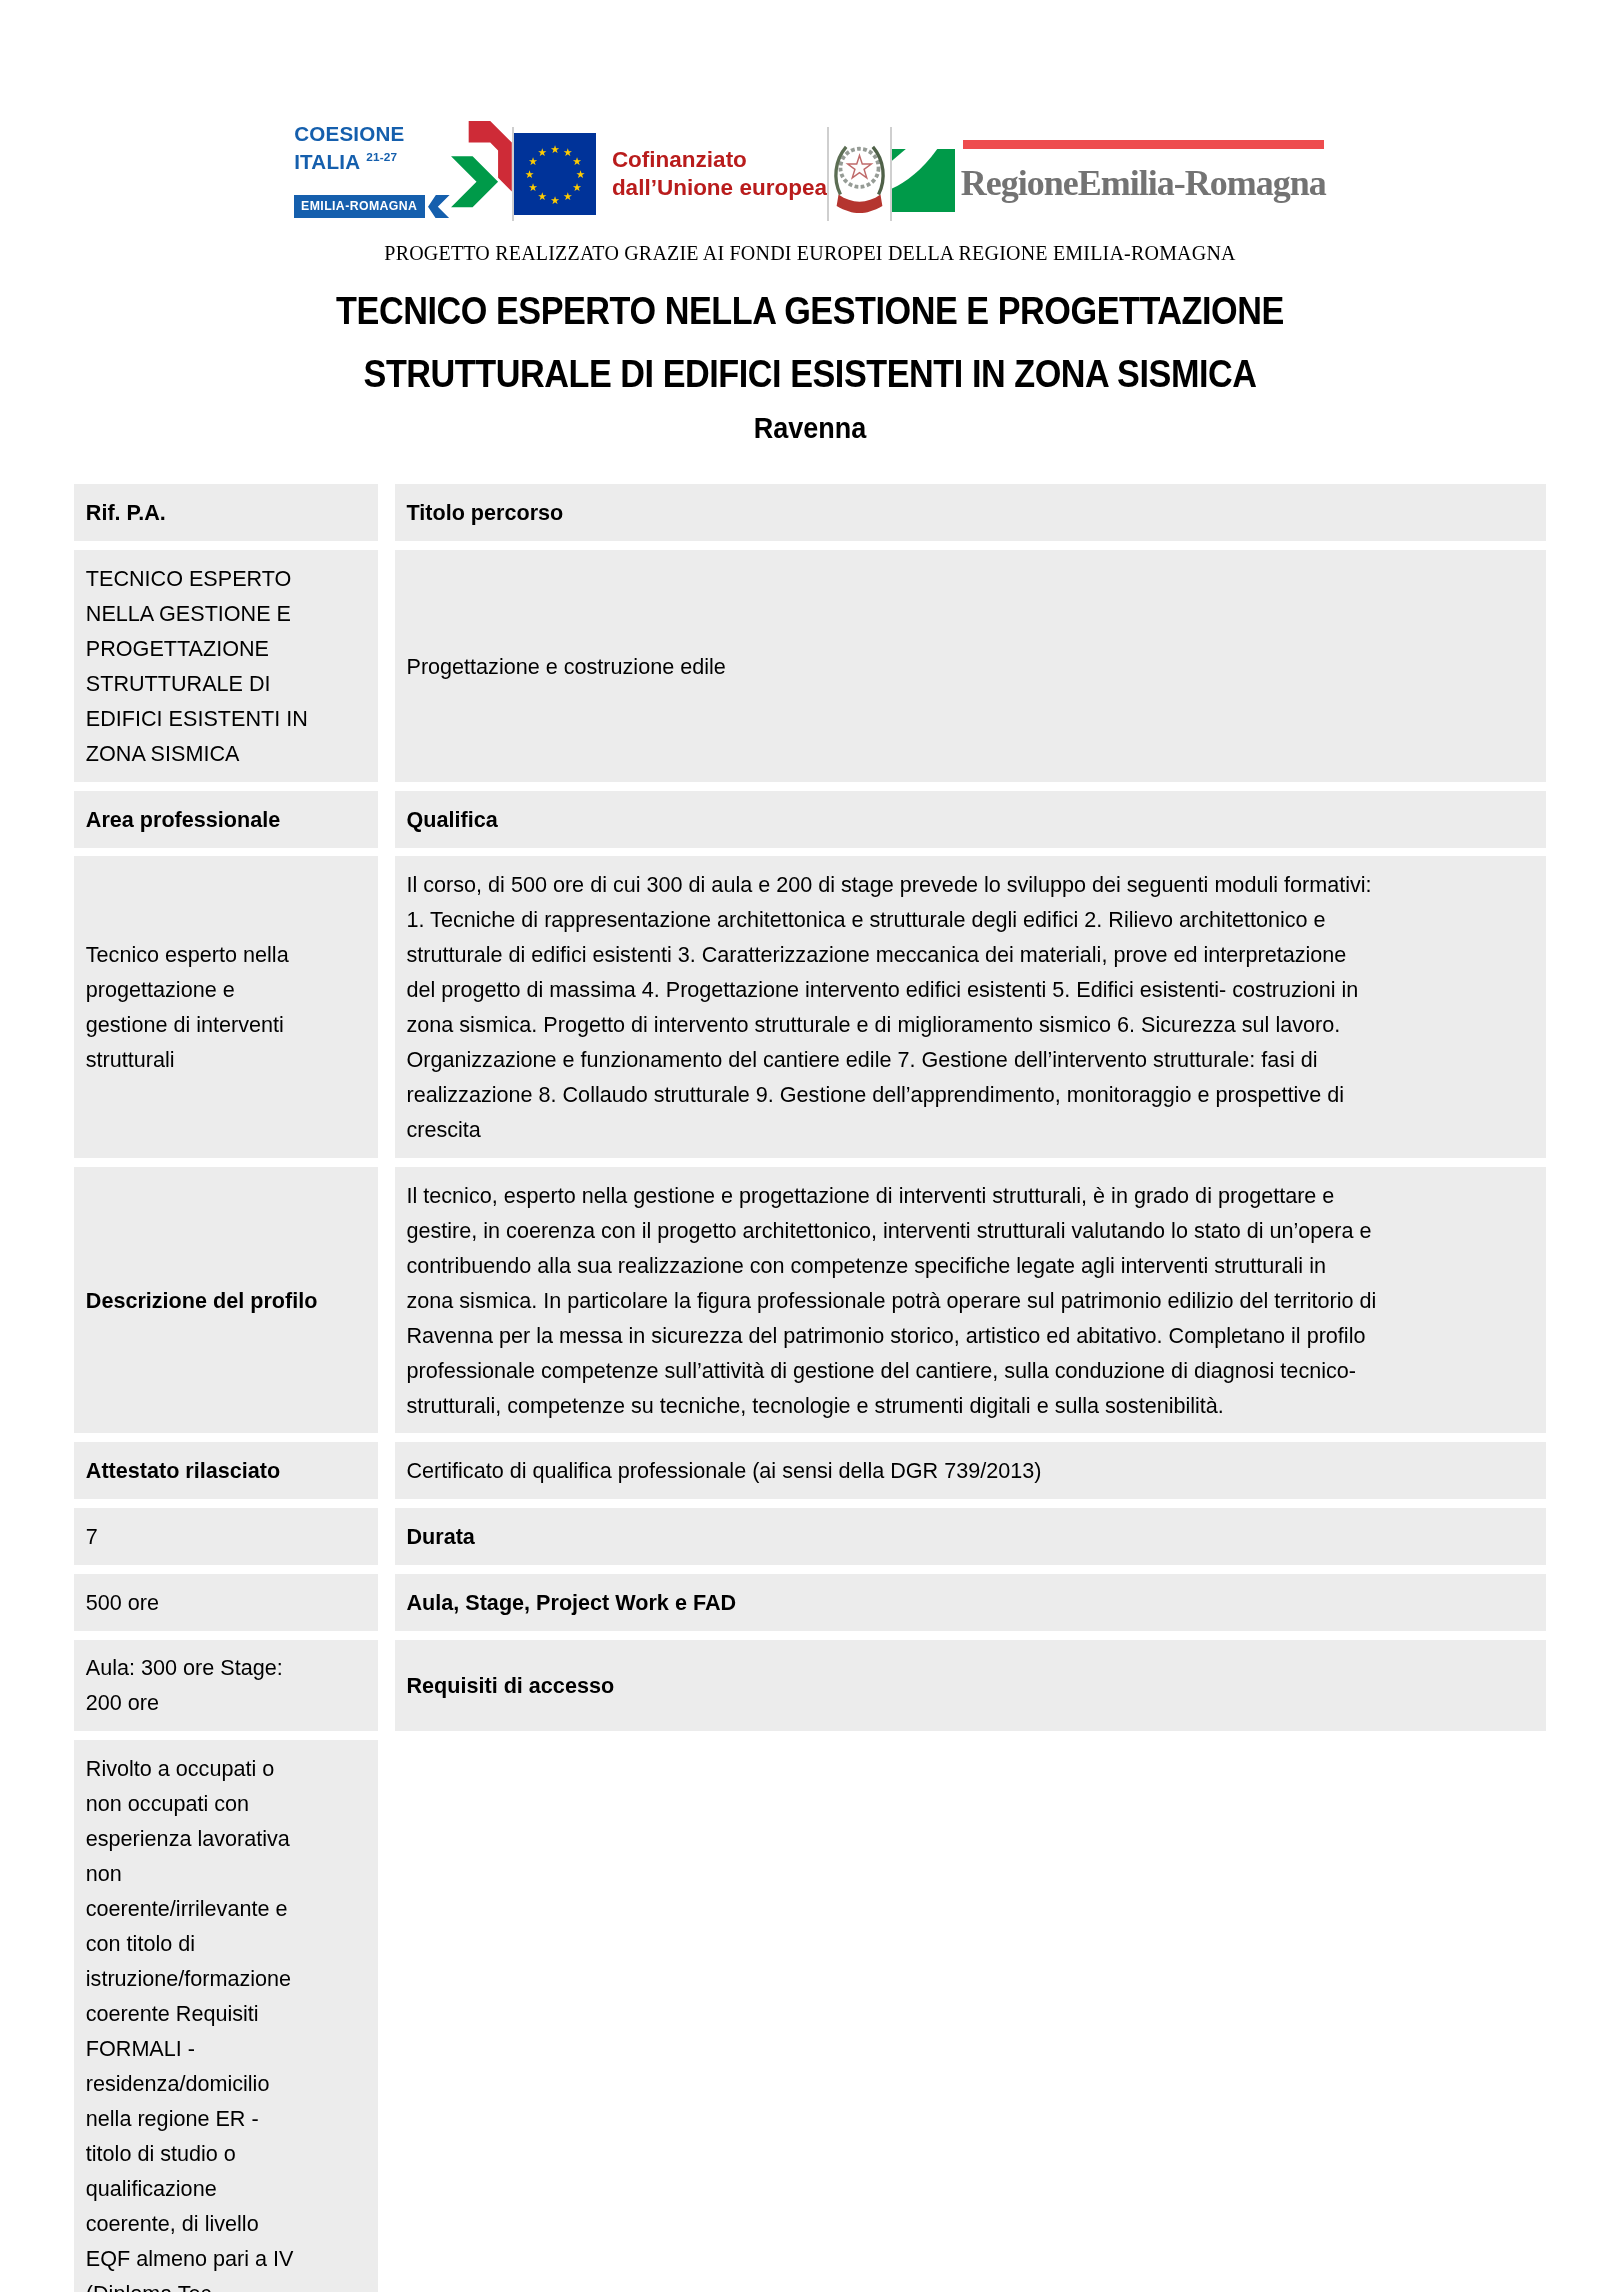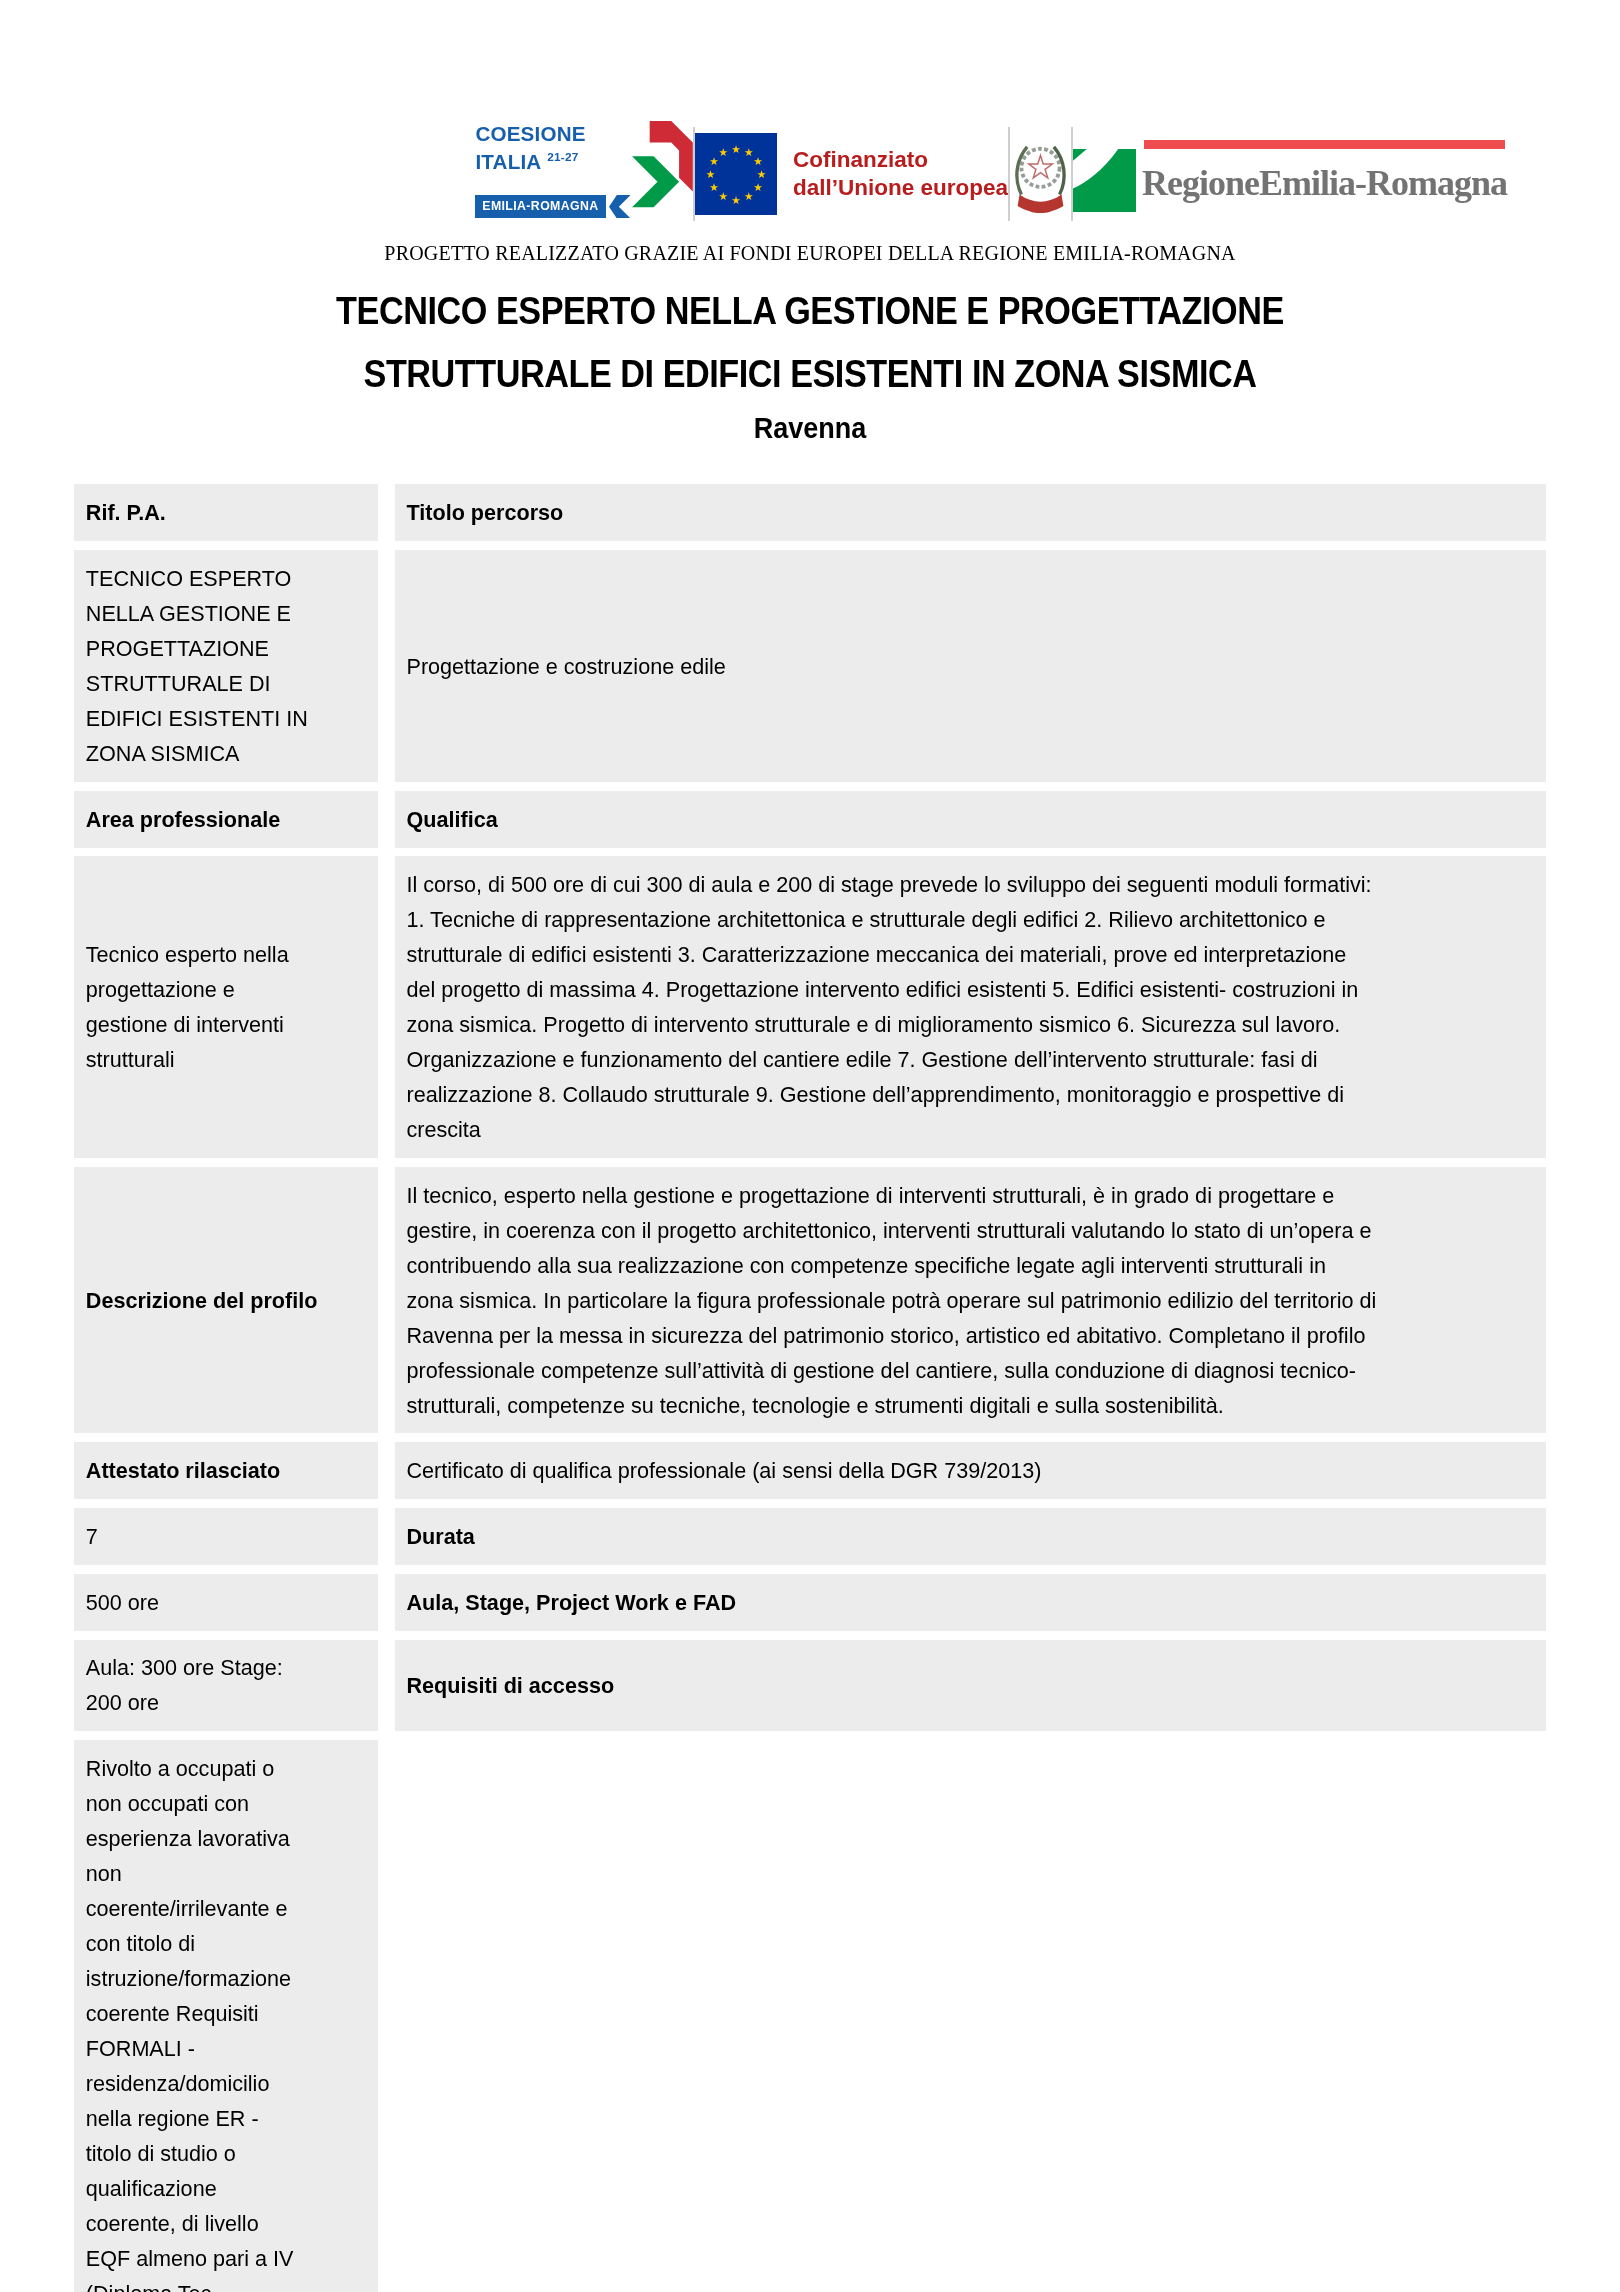--- a/index.html
+++ b/index.html
@@ -11,21 +11,21 @@
     position:relative;
     overflow:hidden;
   }
 
   
   .header-logos {
     margin:116px 113px 0 113px;
     height:116px;
     display:flex;
     align-items:center;
-    justify-content:flex-end;
+    justify-content:center;
   }
   .logo-sep { width:2px; height:94px; background:#cfcfcf; }
 
   
   .logo-coesione { position:relative; width:218px; height:106px; }
   .co-text { position:absolute; top:2px; left:0; color:#155fad; font-weight:bold; font-size:20.6px; line-height:22.5px; letter-spacing:0.2px; }
   .co-text sup { font-size:11.8px; font-weight:bold; }
   .co-chevrons { position:absolute; right:0; top:0; }
   .er-banner { position:absolute; left:0; bottom:9px; display:flex; align-items:stretch; }
   .er-banner-text { background:#155fad; color:#fff; font-size:12.3px; font-weight:bold; line-height:23.5px; padding:0 7.8px 0 6.9px; letter-spacing:0.4px; white-space:nowrap; }

